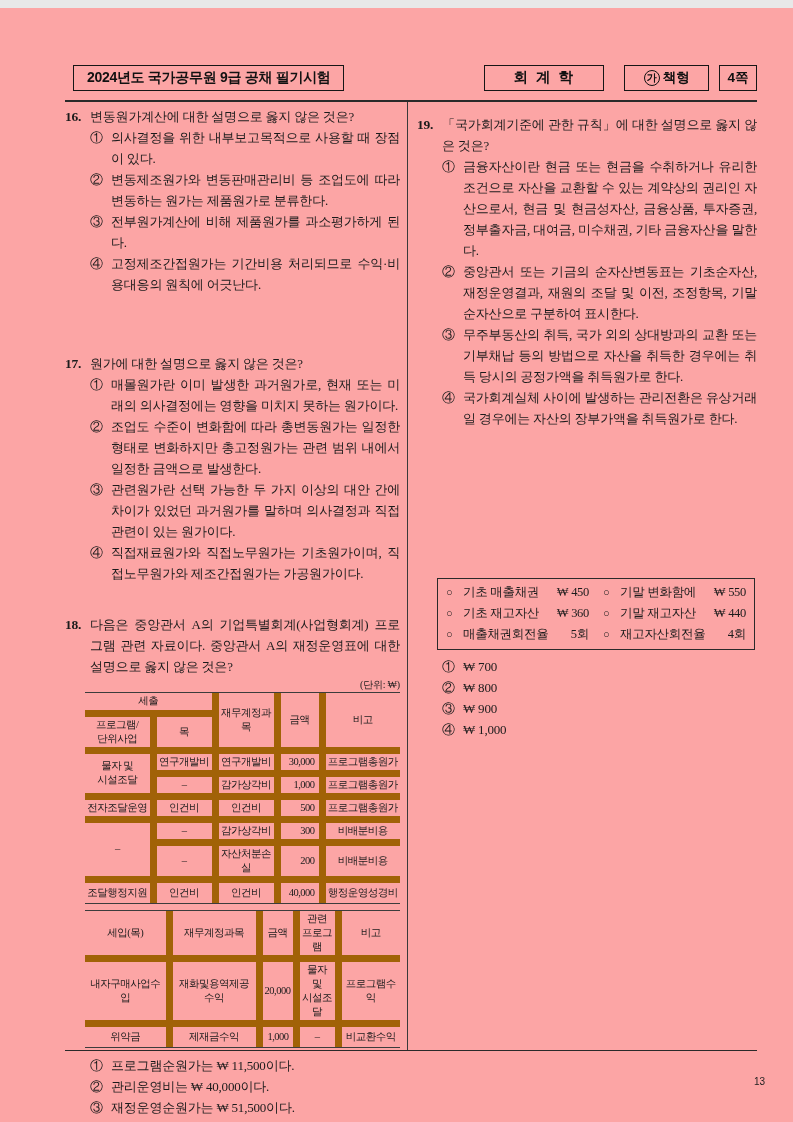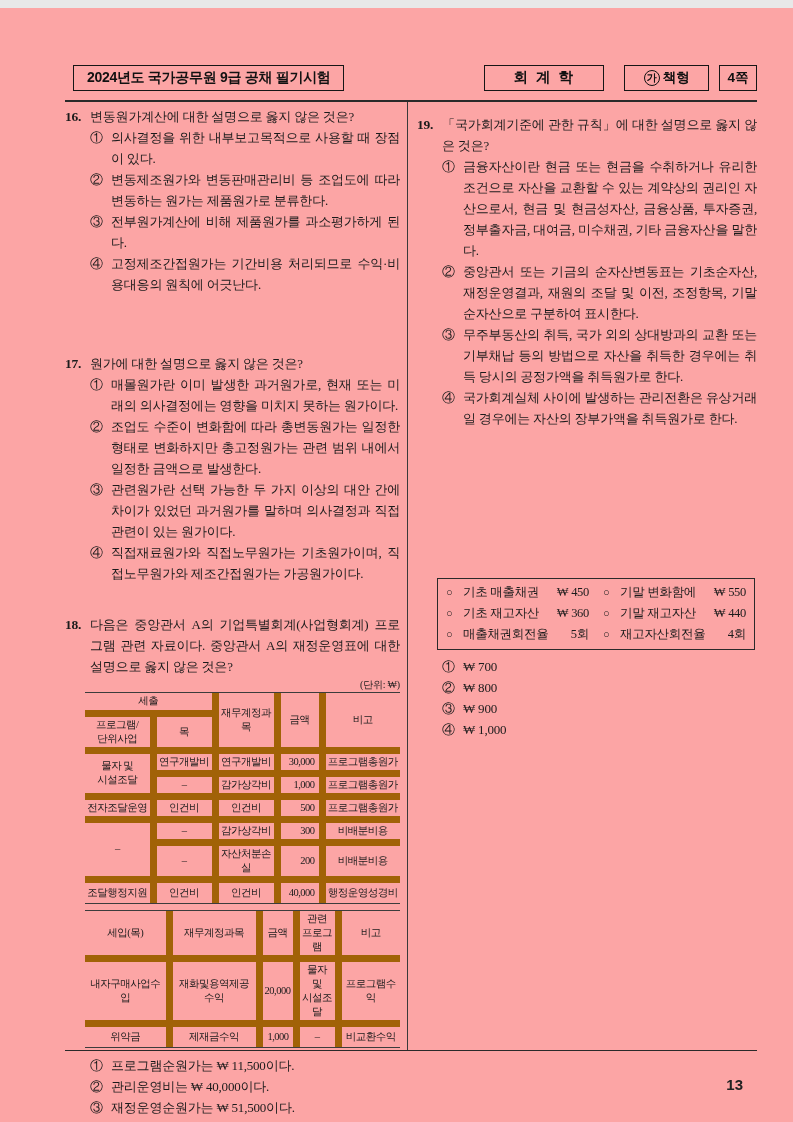--- a/index.html
+++ b/index.html
@@ -93,23 +93,23 @@
     display: grid; grid-template-columns: 1fr 1fr; column-gap: 14px;
     font-size: 12.5px; line-height: 21px; letter-spacing: -0.3px;
   }
   .data-item { display: flex; }
   .data-item .bullet { flex: 0 0 17px; font-size: 11px; }
   .data-item .dlabel { flex: 1; }
   .data-item .dvalue { text-align: right; white-space: nowrap; }
 
   
   .page-number {
-    position: absolute; top: 1068px; right: 50px;
+    position: absolute; top: 1068px; right: 28px;
     font-family: "Liberation Sans", sans-serif;
-    font-weight: 700; font-size: 15px; color: #222;
+    font-weight: 400; font-size: 10px; color: #222;
   }
 </style>
 </head>
 <body>
 
 <div class="page">
 
   <div class="header">
     <div class="hbox title-box">
       <span>2024년도 국가공무원 9급 공채 필기시험</span>

